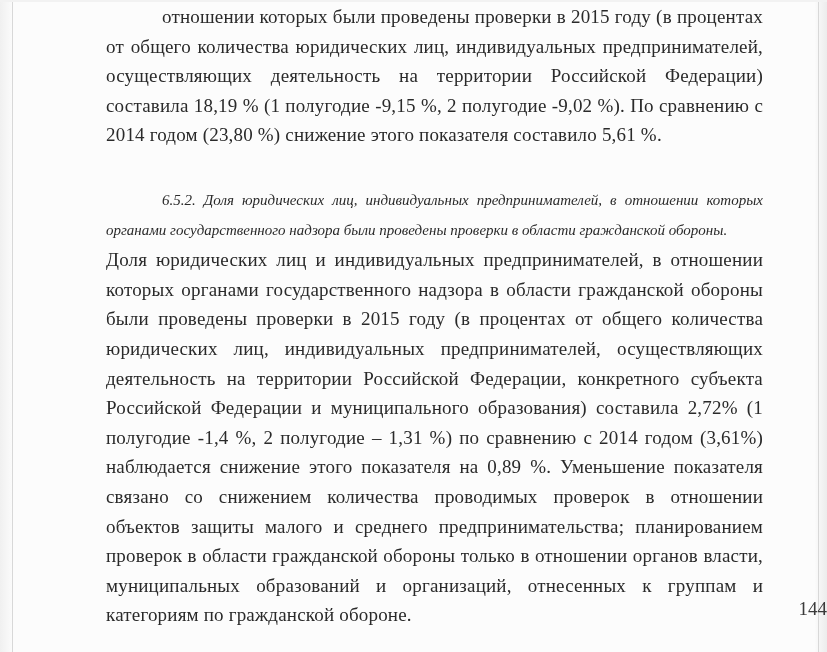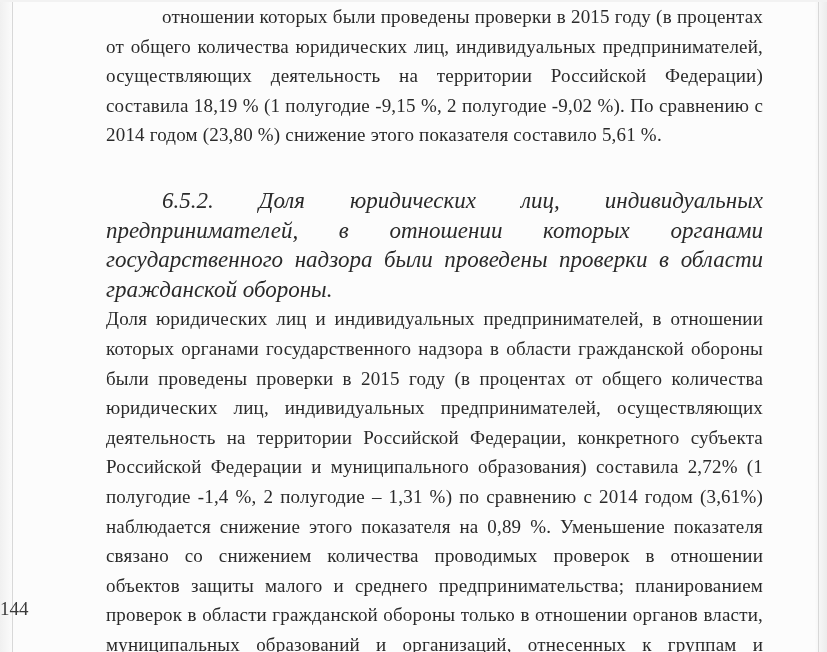--- a/index.html
+++ b/index.html
@@ -80,34 +80,34 @@
   p.continued {
     text-indent: 0;
   }
 
   p.heading-par {
     margin: 0;
     text-align: justify;
     text-justify: inter-word;
     text-indent: 56px;
     font-style: italic;
-    font-size: 23px;
+    font-size: 15px;
     line-height: 29.6px;
     color: #2a2a2a;
   }
 
   .gap-before-heading { height: 36px; }
   .gap-top            { height: 2px;  }
 
   .page-number {
     position: absolute;
     left: 0;
     right: 0;
     top: 598px;
-    text-align: left;
+    text-align: right;
     font-size: 19px;
     color: #3a3a3a;
   }
 </style>
 </head>
 <body>
 
 <div class="page-viewport">
 
   <div class="page-edge-shade left"></div>

